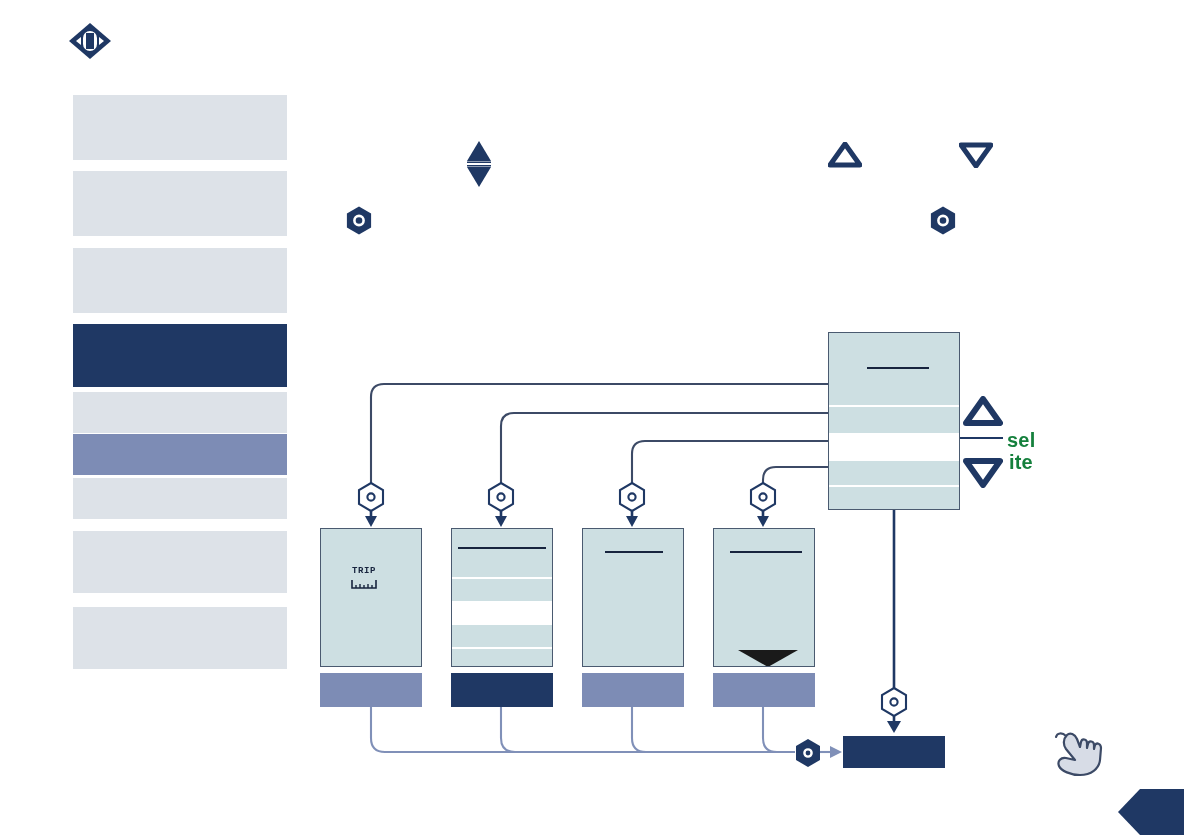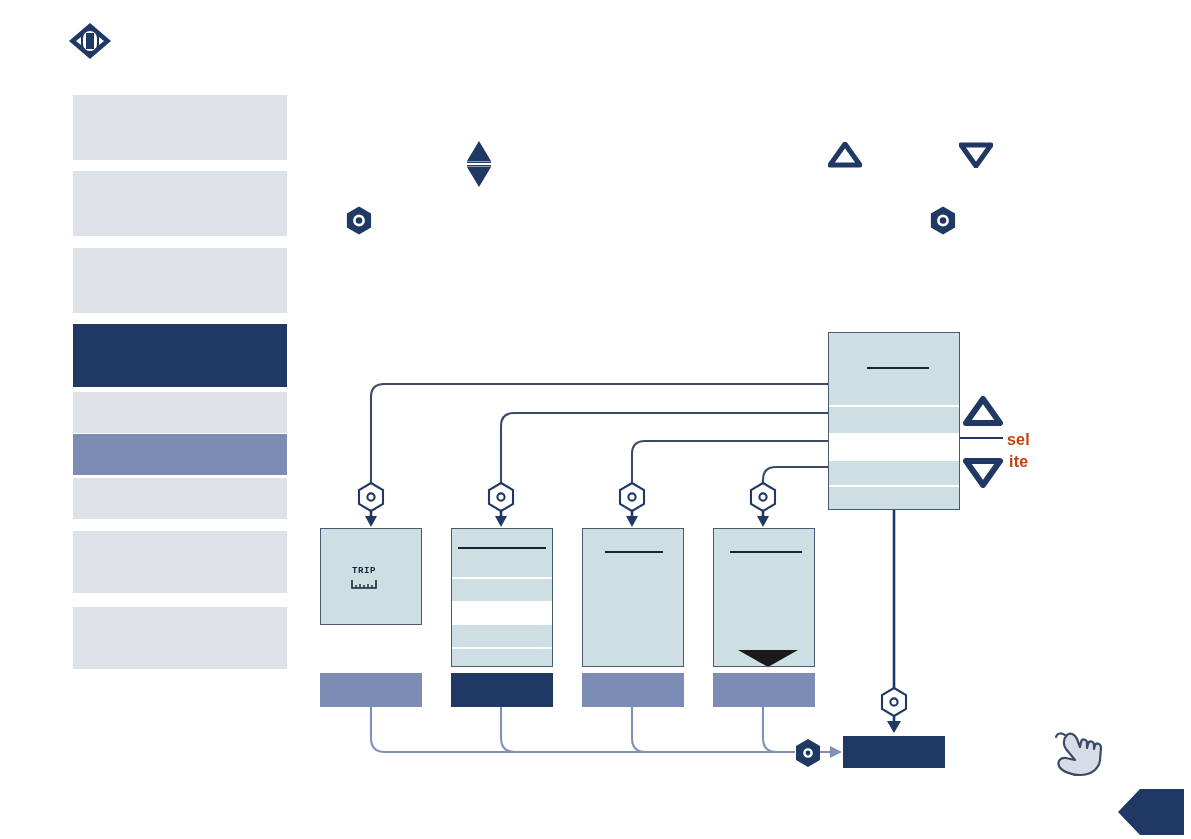--- a/index.html
+++ b/index.html
@@ -44,23 +44,23 @@
     font-family: "Liberation Mono", monospace;
     font-size: 9px;
     font-weight: bold;
     letter-spacing: 0.6px;
     color: #17243e;
     line-height: 1;
   }
 
   
   .hint-text {
-    font-size: 16px;
+    font-size: 20px;
     font-weight: bold;
-    color: #c2410c;
+    color: #15803d;
     line-height: 22px;
     letter-spacing: 0.2px;
   }
 
   
   #result-bar { background: #1f3864; }
 
   
   #page-nav-tab {
     width: 66px;
@@ -231,21 +231,21 @@
   </svg>
 </div>
 <div class="abs" style="left:963px; top:457px;">
   <svg width="40" height="31" viewBox="0 0 40 31">
     <path d="M20 28 L37 4 L3 4 Z" fill="none" stroke="#1f3864" stroke-width="6" stroke-linejoin="round"></path>
   </svg>
 </div>
 <div class="abs hint-text" style="left:1007px; top:429px;">sel</div>
 <div class="abs hint-text" style="left:1009px; top:451px;">ite</div>
 
-<div class="abs" style="left:320px; top:528px; width:102px; height:97px; background:#cddfe2; border:1px solid #4a5a70; box-sizing:border-box;">
+<div class="abs" style="left:320px; top:528px; width:102px; height:139px; background:#cddfe2; border:1px solid #4a5a70; box-sizing:border-box;">
   <div class="abs" style="left:30px; top:38px; text-align:center;">
     <div class="trip-label">TRIP</div>
     <svg width="26" height="11" viewBox="0 0 26 11" style="margin-top:1px;">
       <path d="M1 1 L1 9 L25 9 L25 1" fill="none" stroke="#17243e" stroke-width="1.6"></path>
       <path d="M5 9 L5 6 M9 9 L9 5 M13 9 L13 6 M17 9 L17 5 M21 9 L21 6" stroke="#17243e" stroke-width="1.4"></path>
     </svg>
   </div>
 </div>
 <div class="abs caption-bar" style="left:320px; top:673px; width:102px; height:34px; background:#7d8cb5;">
   <span class="sr"></span>

